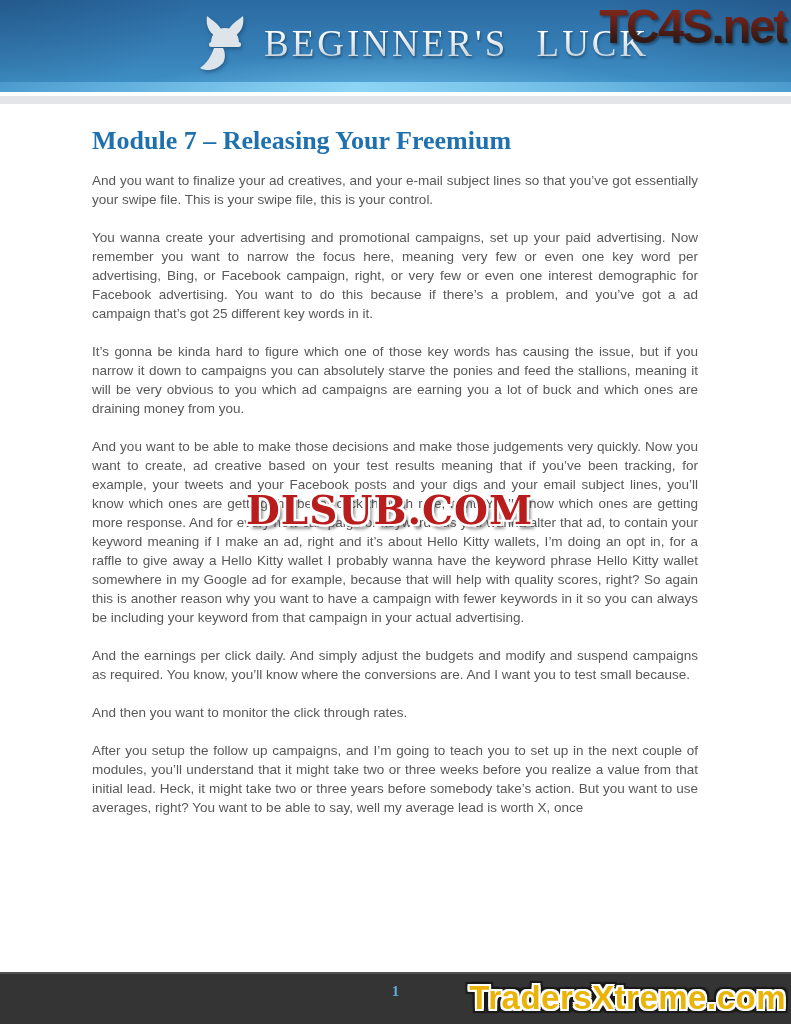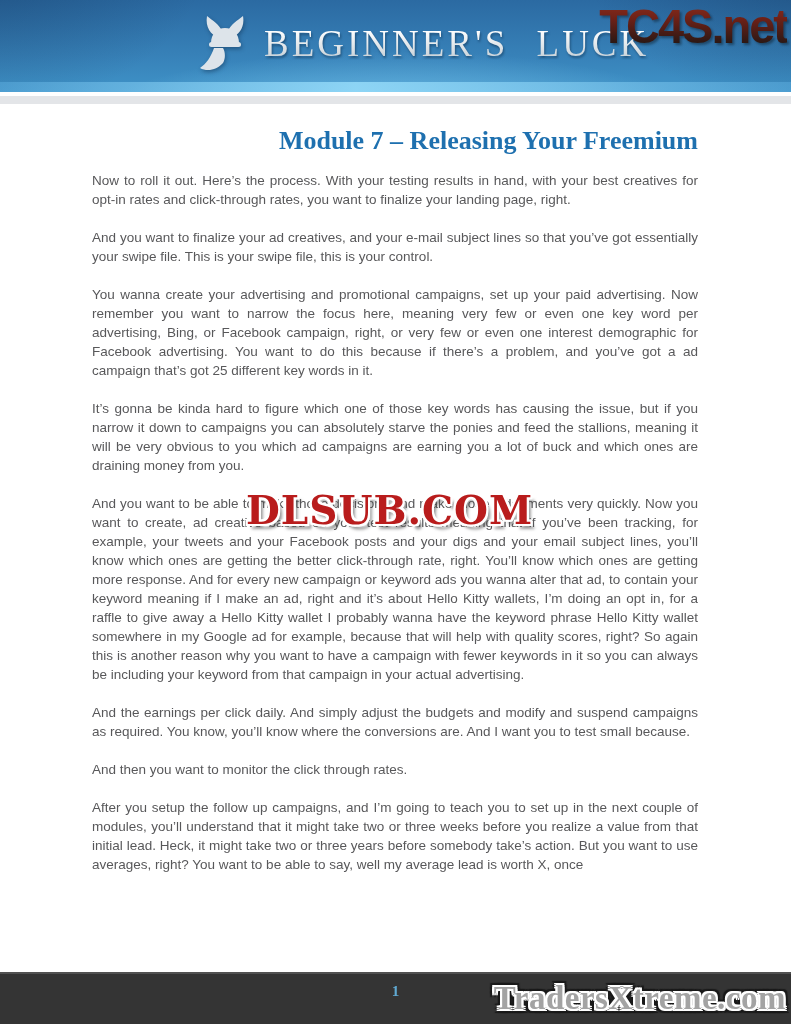--- a/index.html
+++ b/index.html
@@ -63,21 +63,21 @@
     padding: 20px 93px 0 92px;
     overflow: hidden;
   }
   .doc-title {
     margin: 0 0 14px 0;
     font-family: "Liberation Serif", serif;
     font-weight: bold;
     font-size: 26px; line-height: 33px;
     color: #1e70af;
   }
-  .doc-title span { display: block; text-align: right; }
+  .doc-title span { display: block; }
   .content p {
     margin: 0 0 19px 0;
     font-size: 13.5px; line-height: 19px;
     color: #58585a;
     text-align: justify;
   }
 
   
   .dlsub {
     position: absolute; left: 246px; top: 487px;
@@ -99,23 +99,23 @@
     border-top: 2px solid #515151;
     box-sizing: border-box;
   }
   .page-number {
     position: absolute; left: 50%; transform: translateX(-50%); top: 9px;
     font-family: "Liberation Serif", serif;
     font-weight: bold; font-size: 15px; color: #60a9d2;
   }
   .traders {
     position: absolute; right: 5px; top: 50%; transform: translateY(-52%);
-    font-family: Liberation Serif, serif;
+    font-family: Liberation Sans, sans-serif;
     font-weight: bold; font-size: 33px; letter-spacing: 0.5px;
-    color: #a3a3a3;
+    color: #eab308;
     text-shadow:
       -2px -2px 0 #fff, 2px -2px 0 #fff, -2px 2px 0 #fff, 2px 2px 0 #fff,
       -2px 0 0 #fff, 2px 0 0 #fff, 0 -2px 0 #fff, 0 2px 0 #fff,
       -4px -4px 1px #191919, 4px -4px 1px #191919, -4px 4px 1px #191919, 4px 4px 1px #191919,
       0 -4px 1px #191919, 0 4px 1px #191919, -4px 0 1px #191919, 4px 0 1px #191919;
     white-space: nowrap;
   }
 </style>
 </head>
 <body>
@@ -135,21 +135,20 @@
   </div>
   <div class="tc4s">TC4S.net</div>
 </div>
 
 <div class="sep"></div>
 
 <div class="content">
   <h1 class="doc-title">
     <span>Module 7 – Releasing Your Freemium</span>
   </h1>
-  <p>Now to roll it out. Here’s the process. With your testing results in hand, with your best creatives for opt-in rates and click-through rates, you want to finalize your landing page, right.</p>
   <p>And you want to finalize your ad creatives, and your e-mail subject lines so that you’ve got essentially your swipe file. This is your swipe file, this is your control.</p>
   <p>You wanna create your advertising and promotional campaigns, set up your paid advertising. Now remember you want to narrow the focus here, meaning very few or even one key word per advertising, Bing, or Facebook campaign, right, or very few or even one interest demographic for Facebook advertising. You want to do this because if there’s a problem, and you’ve got a ad campaign that’s got 25 different key words in it.</p>
   <p>It’s gonna be kinda hard to figure which one of those key words has causing the issue, but if you narrow it down to campaigns you can absolutely starve the ponies and feed the stallions, meaning it will be very obvious to you which ad campaigns are earning you a lot of buck and which ones are draining money from you.</p>
   <p>And you want to be able to make those decisions and make those judgements very quickly. Now you want to create, ad creative based on your test results meaning that if you’ve been tracking, for example, your tweets and your Facebook posts and your digs and your email subject lines, you’ll know which ones are getting the better click-through rate, right. You’ll know which ones are getting more response. And for every new campaign or keyword ads you wanna alter that ad, to contain your keyword meaning if I make an ad, right and it’s about Hello Kitty wallets, I’m doing an opt in, for a raffle to give away a Hello Kitty wallet I probably wanna have the keyword phrase Hello Kitty wallet somewhere in my Google ad for example, because that will help with quality scores, right? So again this is another reason why you want to have a campaign with fewer keywords in it so you can always be including your keyword from that campaign in your actual advertising.</p>
   <p>And the earnings per click daily. And simply adjust the budgets and modify and suspend campaigns as required. You know, you’ll know where the conversions are. And I want you to test small because.</p>
   <p>And then you want to monitor the click through rates.</p>
   <p>After you setup the follow up campaigns, and I’m going to teach you to set up in the next couple of modules, you’ll understand that it might take two or three weeks before you realize a value from that initial lead. Heck, it might take two or three years before somebody take’s action. But you want to use averages, right? You want to be able to say, well my average lead is worth X, once</p>
 </div>
 
 <div class="dlsub">DLSUB.COM</div>

